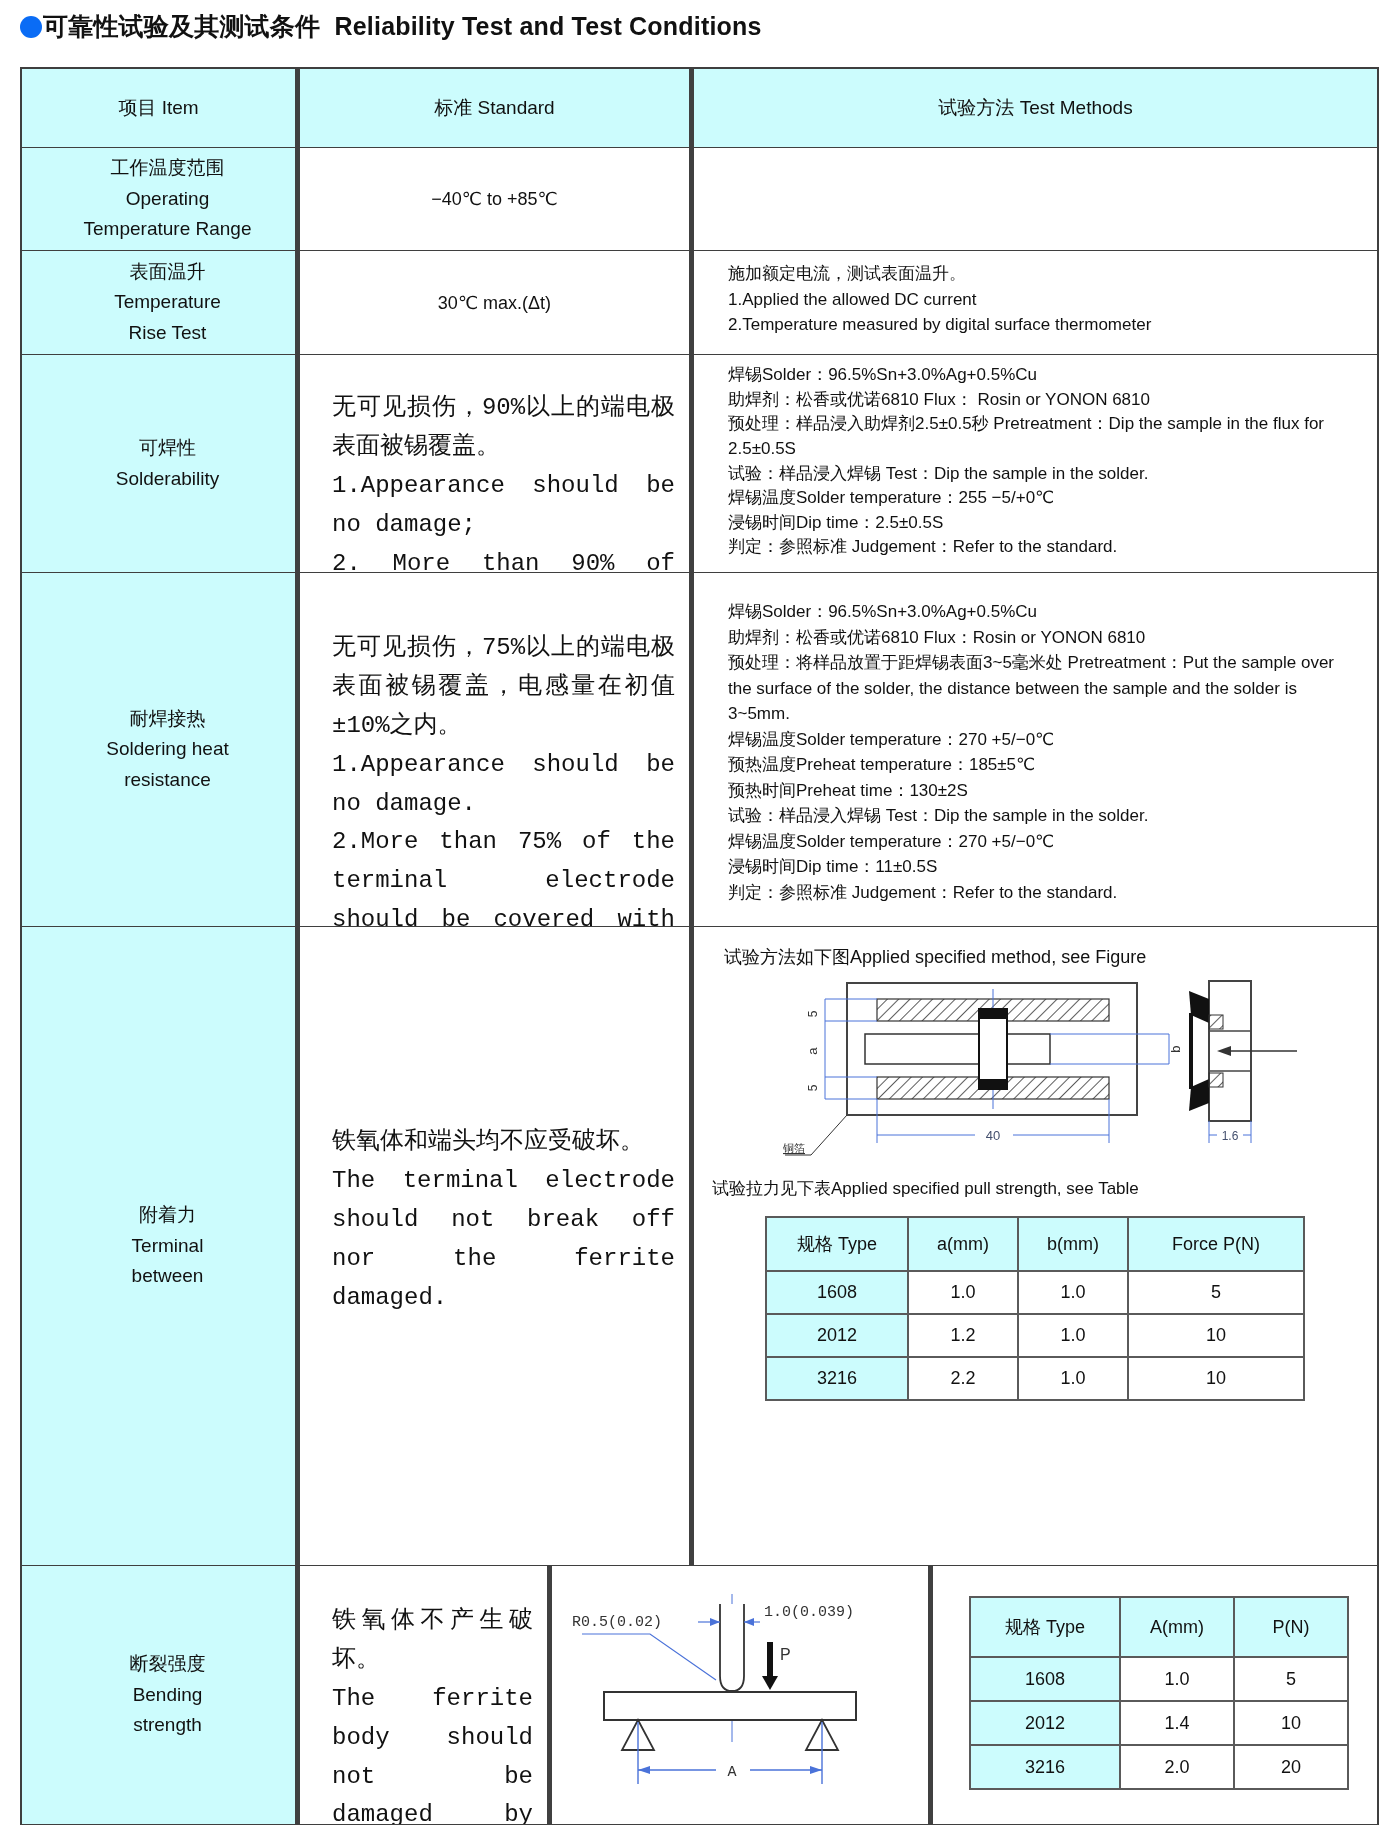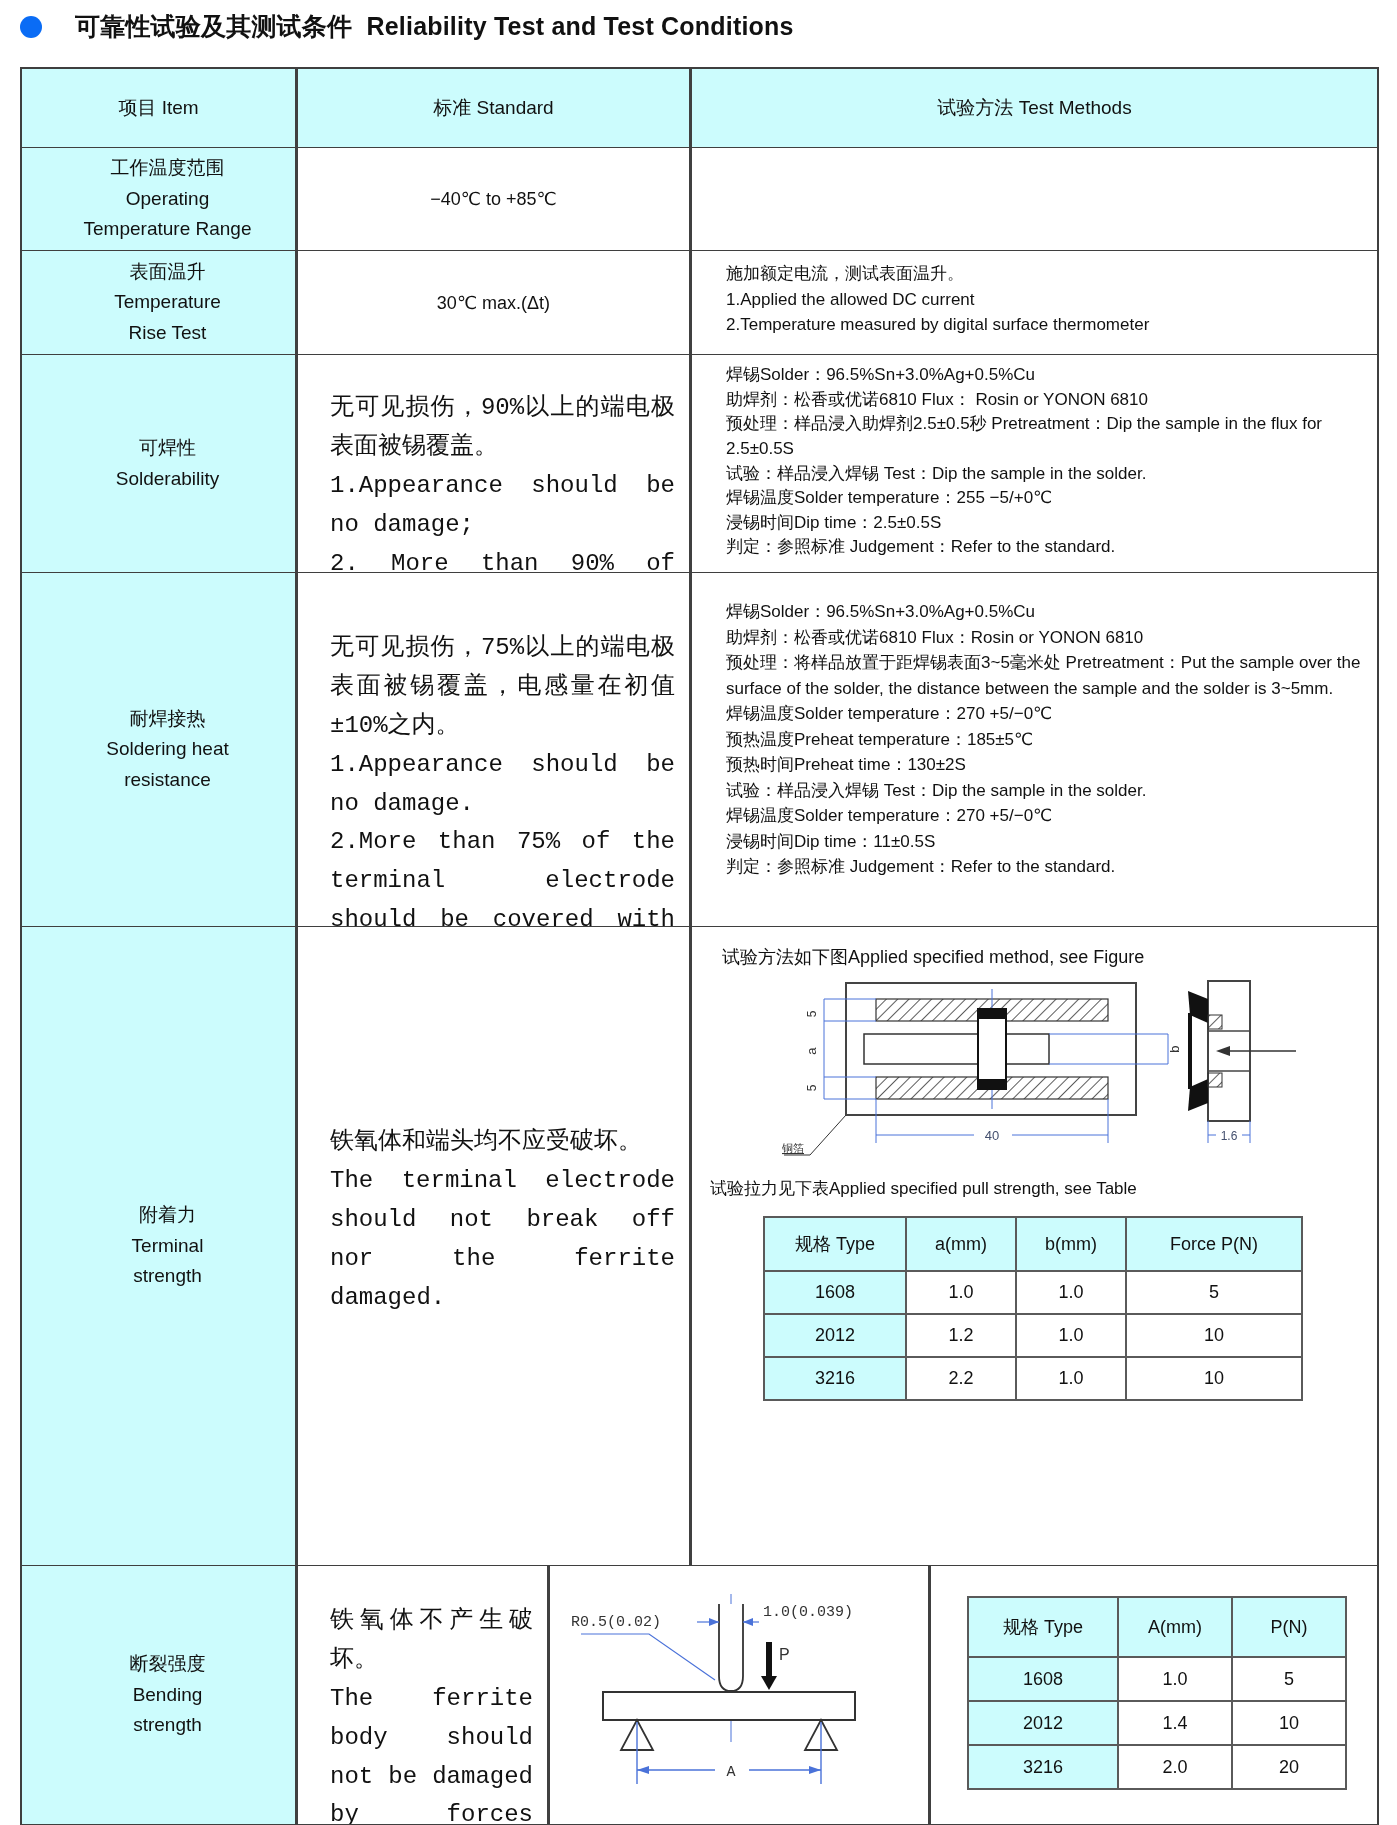--- a/index.html
+++ b/index.html
@@ -1,26 +1,26 @@
 <!DOCTYPE html>
 <html><head>
 <meta charset="utf-8">
 <style>
   html,body{margin:0;padding:0;background:#f3f3f3;}
   .page{position:relative;width:1397px;height:1825px;background:#ffffff;
         font-family:"Liberation Sans","DejaVu Sans",sans-serif;color:#111;}
   
-  .title-row{position:absolute;left:20px;top:10px;display:flex;align-items:center;gap:33px;}
+  .title-row{position:absolute;left:20px;top:10px;display:flex;align-items:center;gap:1px;}
   .bullet{width:22px;height:22px;border-radius:50%;background:#0a6cf5;flex:0 0 auto;}
   .title-text{font-size:25px;font-weight:bold;white-space:pre;letter-spacing:.2px;}
   
   .tbl{position:absolute;left:20px;top:67px;width:1355px;border:2px solid #3f3f3f;background:#fff;}
   .row{display:flex;border-top:1px solid #3f3f3f;}
   .row:first-child{border-top:none;}
-  .cell{border-left:3px solid #404040;box-sizing:border-box;overflow:hidden;position:relative;}
+  .cell{border-left:5px solid #404040;box-sizing:border-box;overflow:hidden;position:relative;}
   .cell:first-child{border-left:none;}
   .w-item{width:273px;flex:0 0 auto;}
   .w-std{width:394px;flex:0 0 auto;}
   .w-met{flex:1 1 auto;}
   .w-std2{width:252px;flex:0 0 auto;}
   .w-fig{width:381px;flex:0 0 auto;}
   .w-tbl{flex:1 1 auto;}
   .cyan{background:#ccfcfd;}
   .center{display:flex;align-items:center;justify-content:center;text-align:center;}
   .pre{white-space:pre-line;margin-left:18px;}
@@ -143,21 +143,21 @@
 焊锡温度Solder temperature：270 +5/−0℃
 浸锡时间Dip time：11±0.5S
 判定：参照标准   Judgement：Refer to the standard.</div>
       </div>
     </div>
 
     <div class="row" style="height:638px">
       <div class="cell w-item cyan center">
         <div class="pre item-txt">附着力
 Terminal
-strength</div>
+between</div>
       </div>
       <div class="cell w-std">
         <div class="pre std-text" style="padding-top:196px">铁氧体和端头均不应受破坏。
 The terminal electrode should not break off nor the ferrite damaged.</div>
       </div>
       <div class="cell w-met term-pad">
         <div class="fig-cap">试验方法如下图Applied specified method, see Figure</div>
 
         <svg class="fig-svg" width="520" height="200" viewBox="0 0 520 200">
           <defs>

